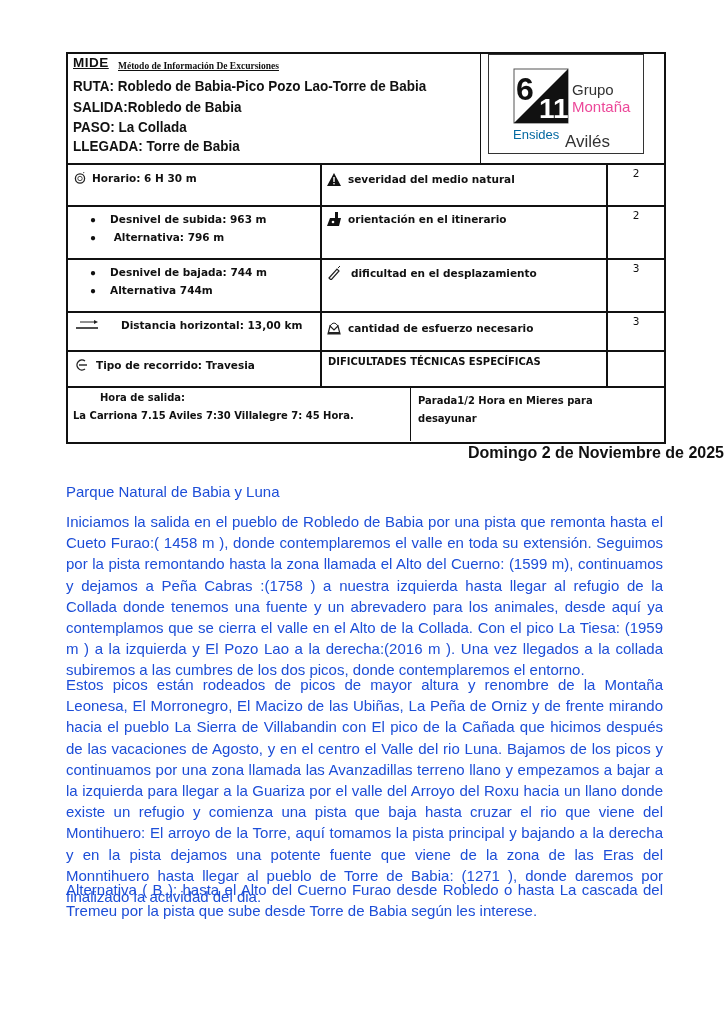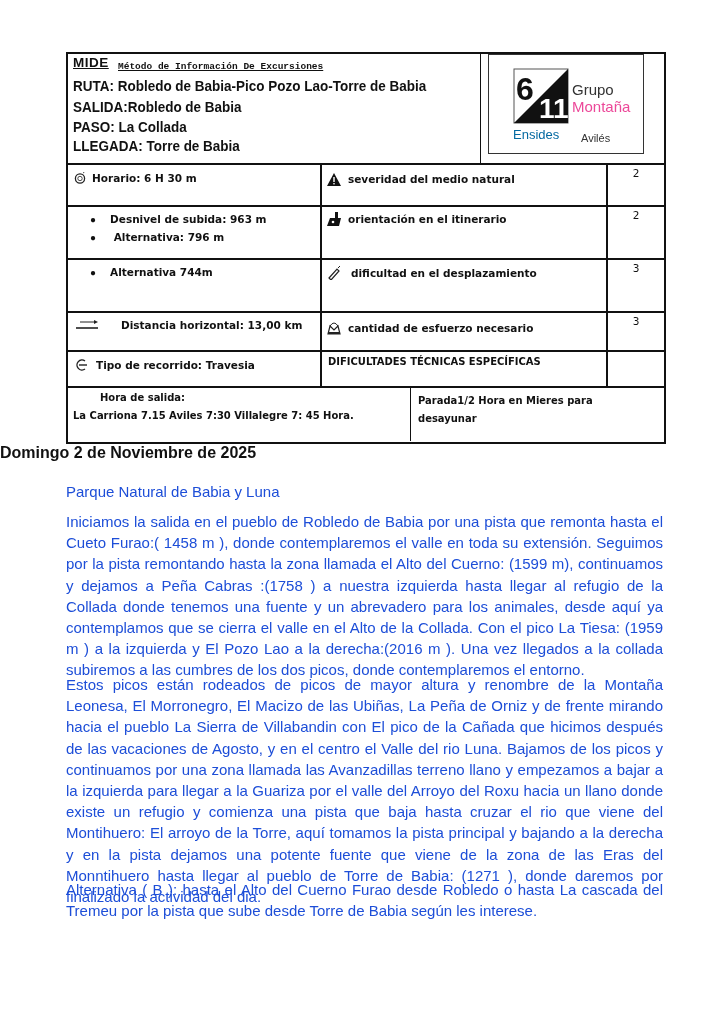--- a/index.html
+++ b/index.html
@@ -6,30 +6,30 @@
   body { width:724px; height:1024px; position:relative; overflow:hidden; color:#111; }
   .abs { position:absolute; }
   .sans { font-family:"Liberation Sans", sans-serif; }
 
   
   .frame { left:66px; top:52px; width:596px; height:388px; border:2px solid #111; }
   .hline { position:absolute; height:2px; background:#111; }
   .vline { position:absolute; width:2px; background:#111; }
 
   .mide { left:73px; top:55px; font-size:13.5px; font-weight:bold; font-family:"Liberation Sans", sans-serif; text-decoration:underline; letter-spacing:0.5px; }
-  .mide-sub { left:118px; top:61px; font-size:9.5px; font-weight:bold; font-family:Liberation Mono, monospace; text-decoration:underline; }
+  .mide-sub { left:118px; top:61px; font-size:9.5px; font-weight:bold; font-family:Liberation Serif, serif; text-decoration:underline; }
   .hdr-line { left:73px; font-size:14.5px; font-weight:bold; font-family:"Liberation Sans", sans-serif; transform:scaleX(0.93); transform-origin:left; white-space:nowrap; }
 
   .logo-box { left:488px; top:54px; width:154px; height:98px; border:1px solid #333; background:#fff; }
 
   .cell-txt { font-family:"DejaVu Sans", sans-serif; font-weight:bold; font-size:10.5px; white-space:nowrap; transform:scaleX(0.95); transform-origin:left; }
   .score { font-family:"DejaVu Sans", sans-serif; font-size:10.5px; width:20px; text-align:center; }
   .bullet { font-size:10px; }
 
-  .date { left:0; width:724px; top:444px; text-align:left; font-family:"Liberation Sans", sans-serif; font-weight:bold; font-size:16px; }
+  .date { left:0; width:724px; top:444px; text-align:right; font-family:"Liberation Sans", sans-serif; font-weight:bold; font-size:16px; }
   .para { left:66px; width:597px; font-family:"Liberation Sans", sans-serif; font-size:15px; line-height:21.2px; text-align:justify; color:#1d4ed8; }
   .para.noj { text-align:left; }
   .icon { display:inline-block; vertical-align:middle; }
 </style>
 </head>
 <body>
 
 <div class="abs frame"></div>
 
 <div class="hline" style="left:66px; top:163px; width:598px;"></div>
@@ -54,38 +54,39 @@
 <div class="abs logo-box">
   <svg class="abs" style="left:24px; top:13px;" width="56" height="56" viewBox="0 0 56 56">
     <rect x="1" y="1" width="54" height="54" fill="#fff" stroke="#555" stroke-width="1"></rect>
     <polygon points="55,1 55,55 1,55" fill="#111"></polygon>
     <text x="3" y="32" font-family="Liberation Sans, sans-serif" font-weight="bold" font-size="32" fill="#111">6</text>
     <text x="26" y="50" font-family="Liberation Sans, sans-serif" font-weight="bold" font-size="28" fill="#fff">11</text>
   </svg>
   <div class="abs sans" style="left:83px; top:26px; font-size:15px; color:#333;">Grupo</div>
   <div class="abs sans" style="left:83px; top:43px; font-size:15px; color:#ec4899;">Montaña</div>
   <div class="abs sans" style="left:24px; top:72px; font-size:13px; color:#0369a1;">Ensides</div>
-  <div class="abs sans" style="left:92px; top:77px; font-size:11px; color:#333;">Avilés</div>
+  <div class="abs sans" style="left:76px; top:77px; font-size:17px; color:#333;">Avilés</div>
 </div>
 
 <div class="abs" style="left:74px; top:168px;">
   <svg class="icon" width="12" height="12" viewBox="0 0 12 12">
     <circle cx="6" cy="6.5" r="4.6" fill="none" stroke="#222" stroke-width="1.3"></circle>
     <circle cx="6" cy="6.5" r="2.2" fill="none" stroke="#222" stroke-width="0.8"></circle>
     <line x1="9" y1="1" x2="10.5" y2="0" stroke="#222" stroke-width="0.8"></line>
   </svg>
   <span class="cell-txt" style="margin-left:2px;">Horario:  6 H 30 m</span>
 </div>
 
 <div class="abs" style="left:90px; top:209px;">
   <div style="height:18px;"><span class="bullet">●</span><span class="cell-txt" style="margin-left:14px;">Desnivel de subida: 963 m</span></div>
   <div style="height:18px;"><span class="bullet">●</span><span class="cell-txt" style="margin-left:14px;"> Alternativa: 796 m</span></div>
 </div>
 
 <div class="abs" style="left:90px; top:262px;">
+  <div style="height:18px;"><span class="bullet">●</span><span class="cell-txt" style="margin-left:14px;">Desnivel de bajada: 744 m</span></div>
   <div style="height:18px;"><span class="bullet">●</span><span class="cell-txt" style="margin-left:14px;">Alternativa 744m</span></div>
 </div>
 
 <div class="abs" style="left:74px; top:315px;">
   <svg class="icon" width="24" height="12" viewBox="0 0 24 12">
     <line x1="6" y1="3" x2="20" y2="3" stroke="#222" stroke-width="1"></line>
     <polygon points="20,1 24,3 20,5" fill="#222"></polygon>
     <line x1="2" y1="9" x2="24" y2="9" stroke="#222" stroke-width="1.6"></line>
   </svg>
   <span class="cell-txt" style="margin-left:19px;">Distancia horizontal:  13,00 km</span>

